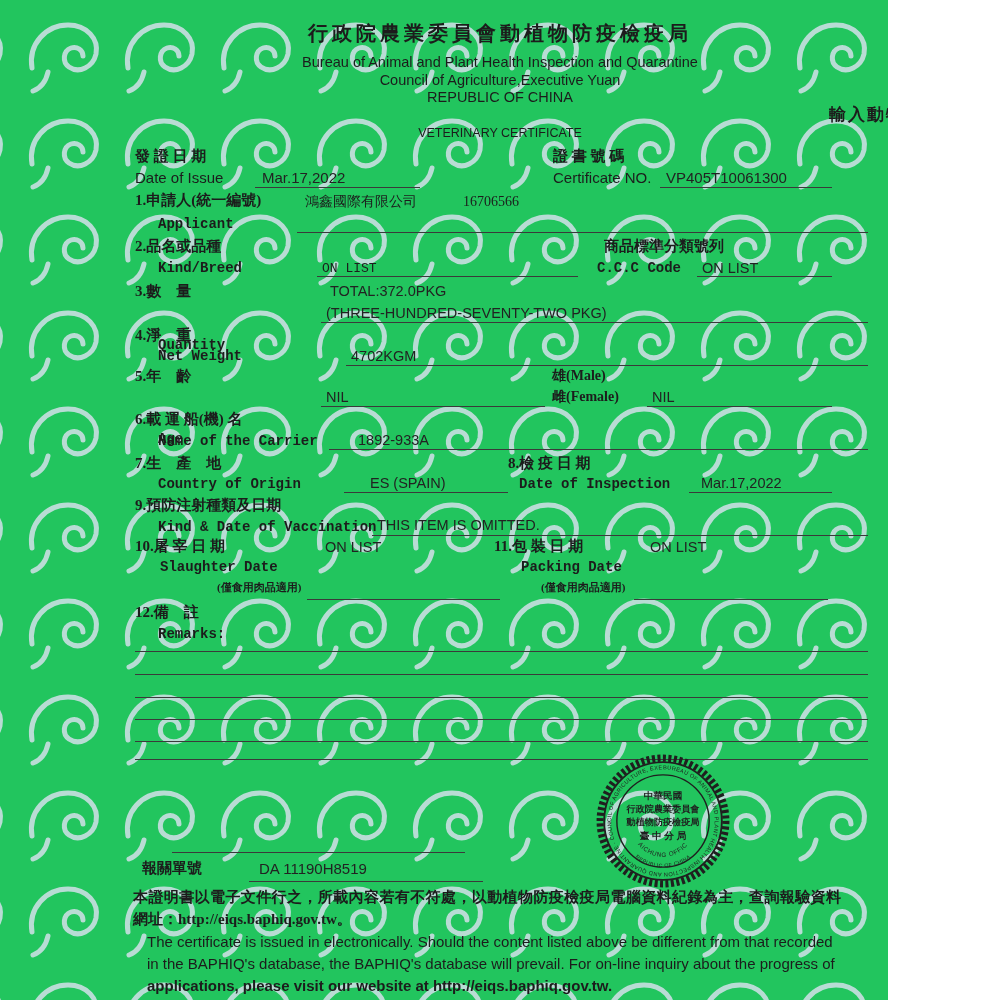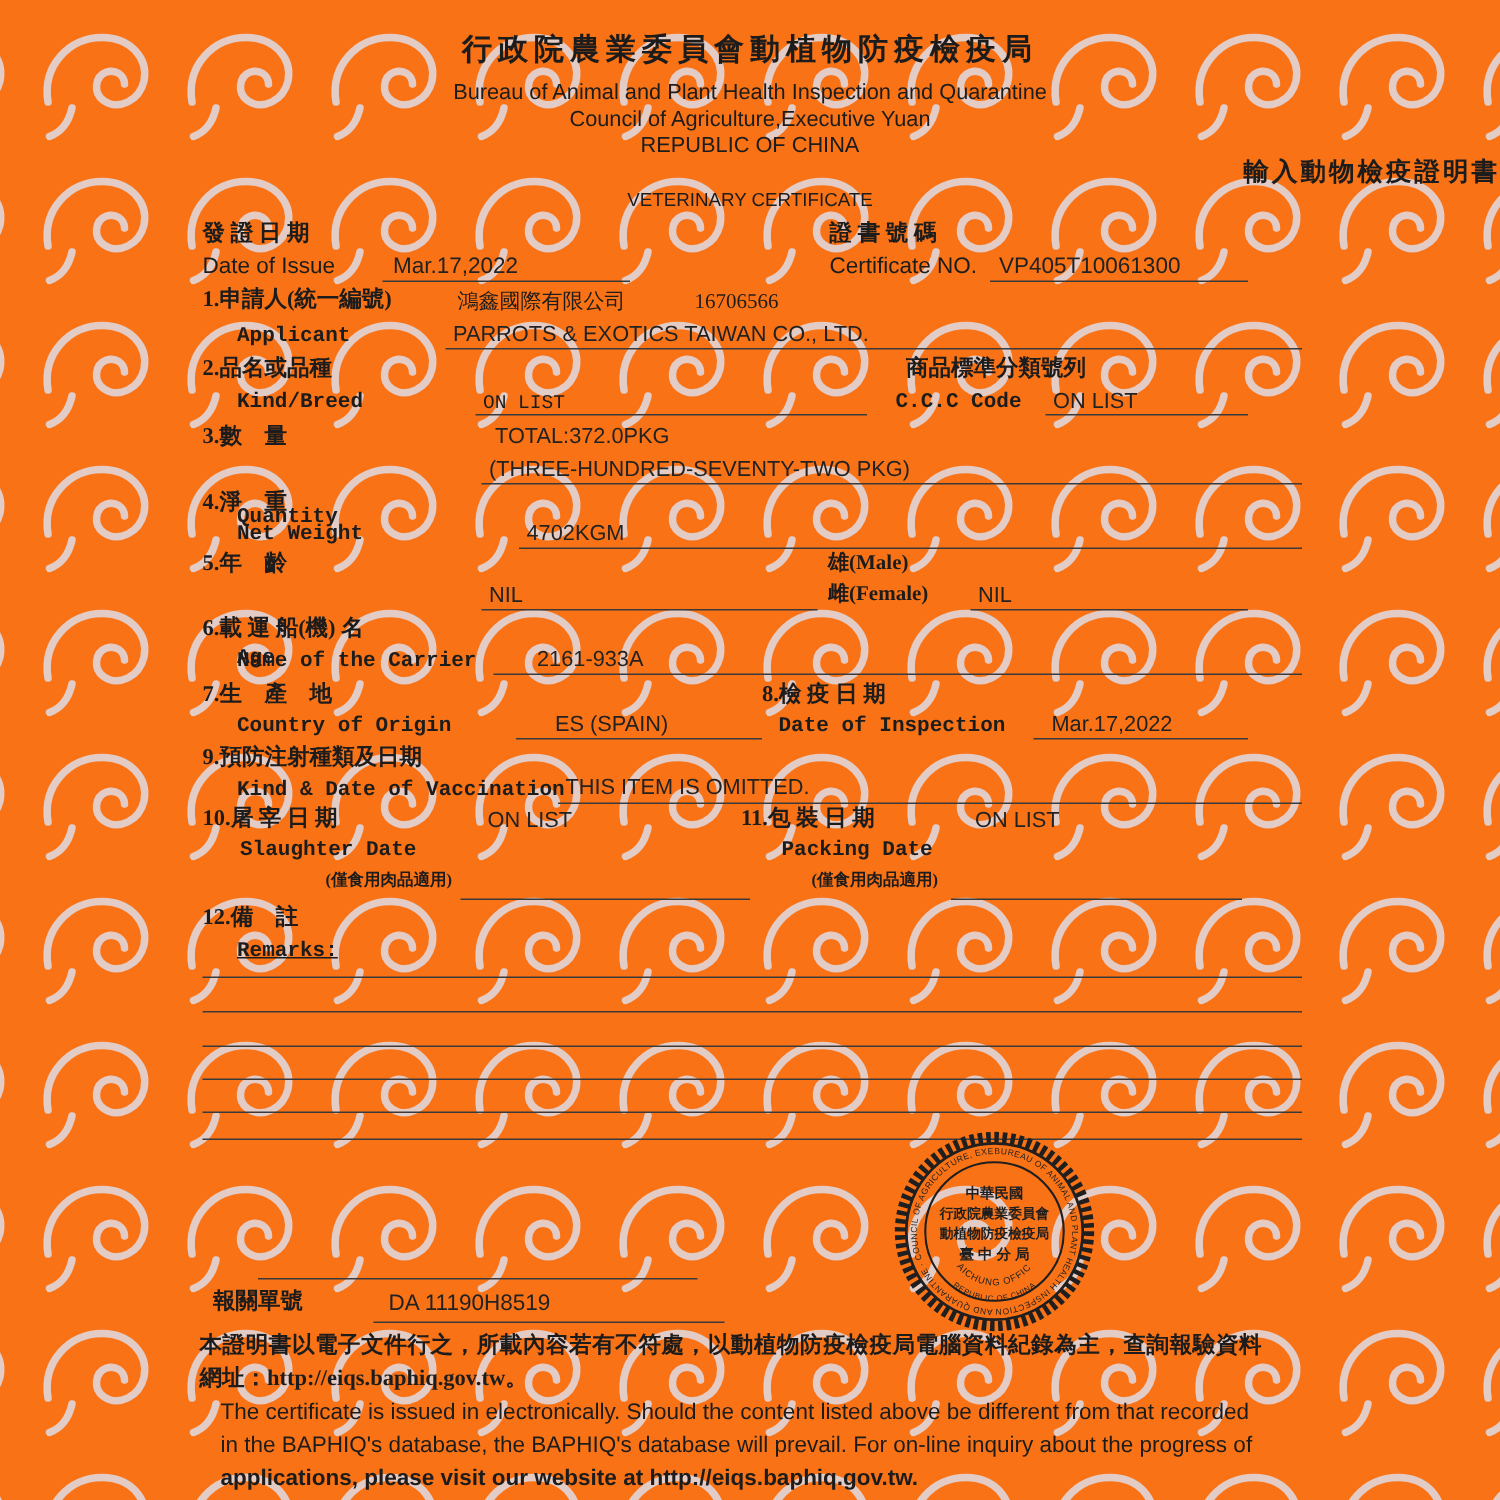--- a/index.html
+++ b/index.html
@@ -1,16 +1,16 @@
 <!DOCTYPE html>
 <html><head>
 <meta charset="utf-8">
 <style>
   html,body{margin:0;padding:0;background:#ffffff;}
-  .page{position:relative;width:1000px;height:1000px;background:#f97316;overflow:hidden;
+  .page{position:relative;width:888px;height:1000px;background:#22c55e;overflow:hidden;
         font-family:"Liberation Sans",sans-serif;color:#1c1c1c;}
   .abs{position:absolute;white-space:nowrap;line-height:1.15;}
   .c{left:0;width:1000px;text-align:center;}
   .zh{font-family:"Liberation Serif","DejaVu Serif",serif;font-weight:700;}
   .mono{font-family:"Liberation Mono","DejaVu Sans Mono",monospace;font-weight:700;}
   .val{font-family:"Liberation Sans",sans-serif;color:#222;}
   .vmono{font-family:"Liberation Mono","DejaVu Sans Mono",monospace;font-weight:400;}
   .ln{position:absolute;height:0;border-bottom:1.6px solid #3a3a3a;}
   .wmk{position:absolute;left:0;top:0;z-index:0;}
   .fg{z-index:2;}
@@ -46,21 +46,20 @@
   <div class="abs val fg" style="left:262px;top:169px;font-size:15px;">Mar.17,2022</div>
   <div class="abs fg" style="left:553px;top:169px;font-size:15px;">Certificate NO.</div>
   <div class="abs val fg" style="left:666px;top:169px;font-size:15px;">VP405T10061300</div>
   <div class="ln" style="left:255px;top:187px;width:165px;"></div>
   <div class="ln" style="left:660px;top:187px;width:172px;"></div>
 
   <div class="abs zh fg" style="left:135px;top:192px;font-size:15px;">1.申請人(統一編號)</div>
   <div class="abs zh fg" style="left:305px;top:194px;font-size:14px;font-weight:400;">鴻鑫國際有限公司</div>
   <div class="abs zh fg" style="left:463px;top:194px;font-size:14px;font-weight:400;">16706566</div>
   <div class="abs mono fg" style="left:158px;top:216px;font-size:14px;">Applicant</div>
-  <div class="abs val fg" style="left:302px;top:215px;font-size:14.5px;">PARROTS &amp; EXOTICS TAIWAN CO., LTD.</div>
   <div class="ln" style="left:297px;top:232px;width:571px;"></div>
 
   <div class="abs zh fg" style="left:135px;top:238px;font-size:15px;">2.品名或品種</div>
   <div class="abs zh fg" style="left:604px;top:238px;font-size:15px;">商品標準分類號列</div>
   <div class="abs mono fg" style="left:158px;top:260px;font-size:14px;">Kind/Breed</div>
   <div class="abs vmono fg" style="left:322px;top:262px;font-size:13px;">ON LIST</div>
   <div class="abs mono fg" style="left:597px;top:260px;font-size:14px;">C.C.C Code</div>
   <div class="abs val fg" style="left:702px;top:260px;font-size:14.5px;">ON LIST</div>
   <div class="ln" style="left:317px;top:276px;width:261px;"></div>
   <div class="ln" style="left:697px;top:276px;width:135px;"></div>
@@ -80,21 +79,21 @@
   <div class="abs zh fg" style="left:552px;top:368px;font-size:14px;">雄(Male)</div>
   <div class="abs mono fg" style="left:158px;top:389px;font-size:14px;margin-top:42px;">Age</div>
   <div class="abs val fg" style="left:326px;top:389px;font-size:14.5px;">NIL</div>
   <div class="abs zh fg" style="left:552px;top:389px;font-size:14px;">雌(Female)</div>
   <div class="abs val fg" style="left:652px;top:389px;font-size:14.5px;">NIL</div>
   <div class="ln" style="left:321px;top:406px;width:224px;"></div>
   <div class="ln" style="left:647px;top:406px;width:185px;"></div>
 
   <div class="abs zh fg" style="left:135px;top:411px;font-size:15px;">6.載 運 船(機) 名</div>
   <div class="abs mono fg" style="left:158px;top:433px;font-size:14px;">Name of the Carrier</div>
-  <div class="abs val fg" style="left:358px;top:432px;font-size:14.5px;">2161-933A</div>
+  <div class="abs val fg" style="left:358px;top:432px;font-size:14.5px;">1892-933A</div>
   <div class="ln" style="left:329px;top:449px;width:539px;"></div>
 
   <div class="abs zh fg" style="left:135px;top:455px;font-size:15px;">7.生　產　地</div>
   <div class="abs zh fg" style="left:508px;top:455px;font-size:15px;">8.檢 疫 日 期</div>
   <div class="abs mono fg" style="left:158px;top:476px;font-size:14px;">Country of Origin</div>
   <div class="abs val fg" style="left:370px;top:475px;font-size:14.5px;">ES (SPAIN)</div>
   <div class="abs mono fg" style="left:519px;top:476px;font-size:14px;">Date of Inspection</div>
   <div class="abs val fg" style="left:701px;top:475px;font-size:14.5px;">Mar.17,2022</div>
   <div class="ln" style="left:344px;top:492px;width:164px;"></div>
   <div class="ln" style="left:689px;top:492px;width:143px;"></div>
@@ -109,21 +108,21 @@
   <div class="abs zh fg" style="left:494px;top:538px;font-size:15px;">11.包 裝 日 期</div>
   <div class="abs val fg" style="left:650px;top:539px;font-size:14.5px;">ON LIST</div>
   <div class="abs mono fg" style="left:160px;top:559px;font-size:14px;">Slaughter Date</div>
   <div class="abs mono fg" style="left:521px;top:559px;font-size:14px;">Packing Date</div>
   <div class="abs zh fg" style="left:217px;top:581px;font-size:11px;">(僅食用肉品適用)</div>
   <div class="abs zh fg" style="left:541px;top:581px;font-size:11px;">(僅食用肉品適用)</div>
   <div class="ln" style="left:307px;top:599px;width:193px;"></div>
   <div class="ln" style="left:634px;top:599px;width:194px;"></div>
 
   <div class="abs zh fg" style="left:135px;top:604px;font-size:15px;">12.備　註</div>
-  <div class="abs mono fg" style="left:158px;top:626px;font-size:14px;text-decoration:underline;">Remarks:</div>
+  <div class="abs mono fg" style="left:158px;top:626px;font-size:14px;">Remarks:</div>
   <div class="ln" style="left:135px;top:651px;width:733px;"></div>
   <div class="ln" style="left:135px;top:674px;width:733px;"></div>
   <div class="ln" style="left:135px;top:697px;width:733px;"></div>
   <div class="ln" style="left:135px;top:719px;width:733px;"></div>
   <div class="ln" style="left:135px;top:741px;width:733px;"></div>
   <div class="ln" style="left:135px;top:759px;width:733px;"></div>
 
   <div class="sealwrap">
     <svg viewBox="0 0 140 140" width="142" height="142">
       <defs>

